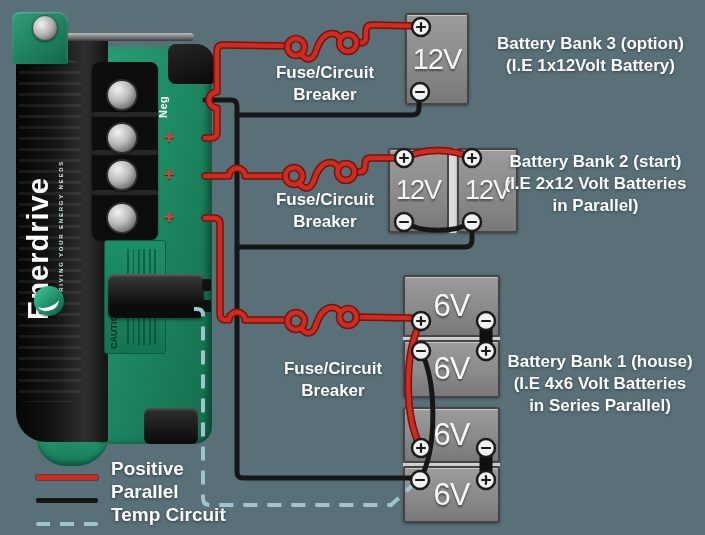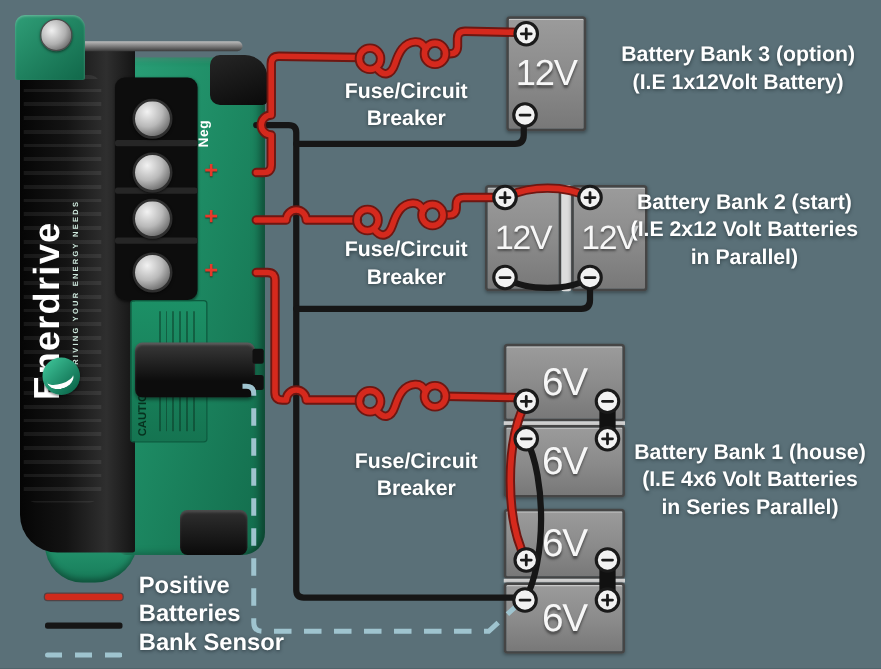--- a/index.html
+++ b/index.html
@@ -321,21 +321,21 @@
     <div>in Series Parallel)</div>
   </div>
 
   <div class="legend">
     <div class="legend-row">
       <div class="legend-line pos"></div>
       <span class="lg-txt">Positive</span>
     </div>
     <div class="legend-row">
       <div class="legend-line neg"></div>
-      <span class="lg-txt">Batteries</span>
+      <span class="lg-txt">Parallel</span>
     </div>
     <div class="legend-row">
       <div class="legend-line temp"></div>
-      <span class="lg-txt">Bank Sensor</span>
+      <span class="lg-txt">Temp Circuit</span>
     </div>
   </div>
 
 </div>
 
 </body></html>

